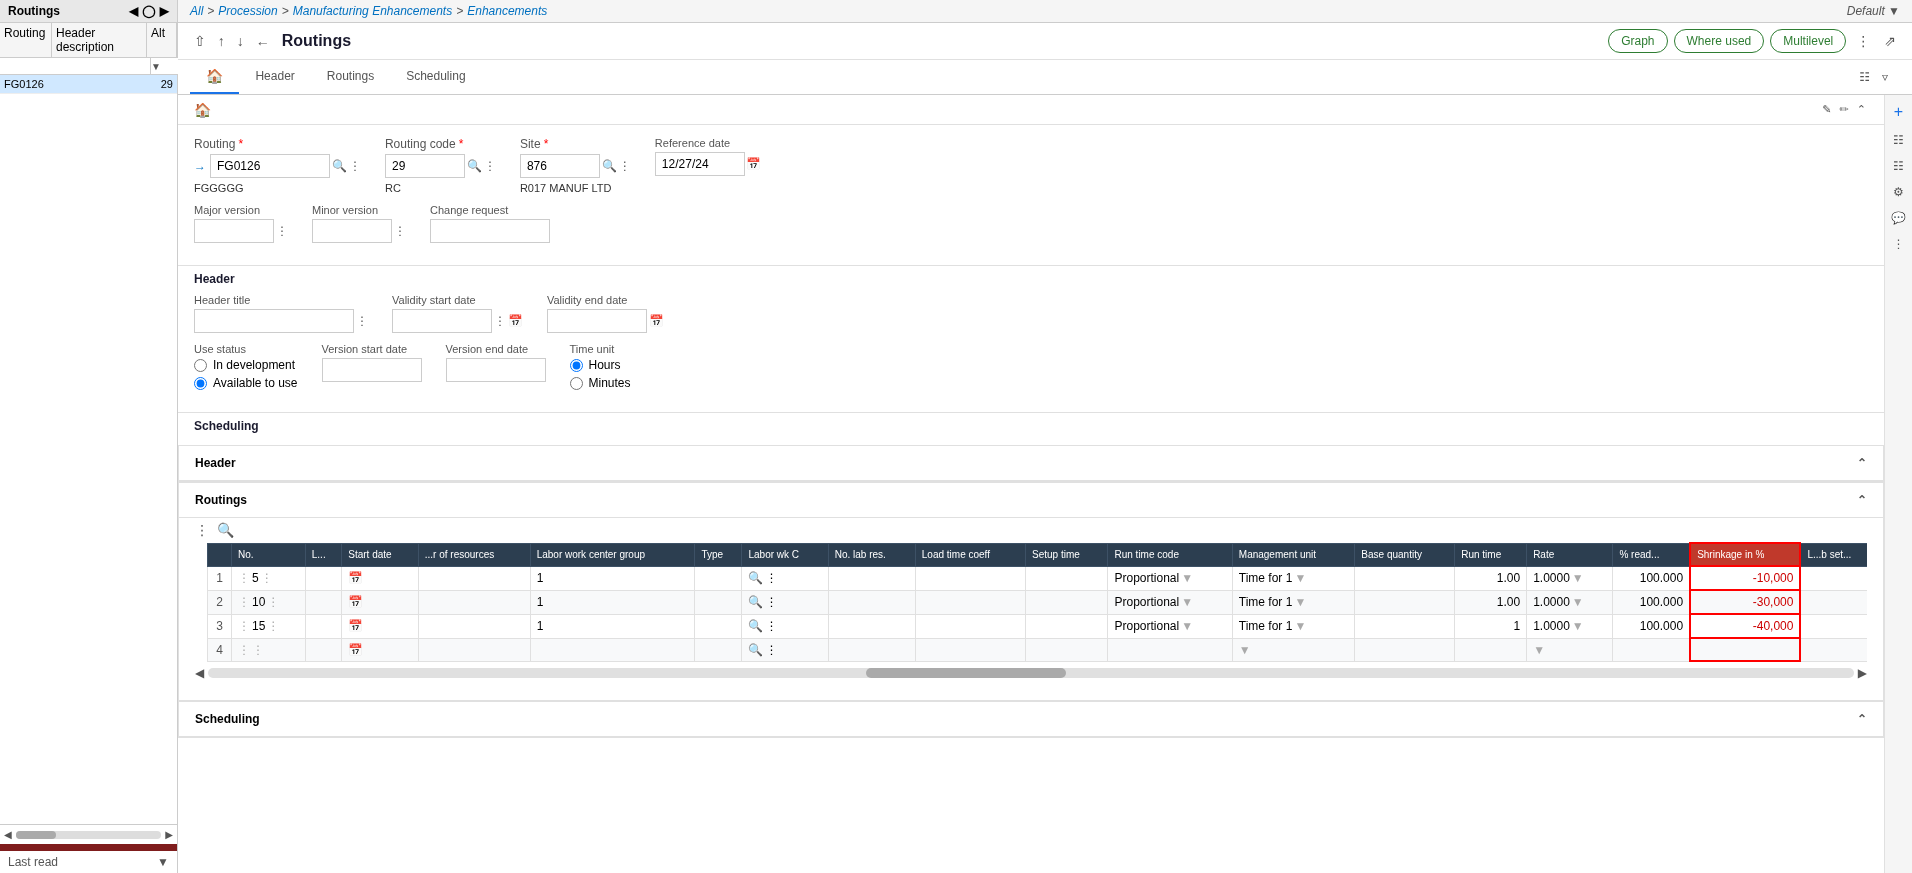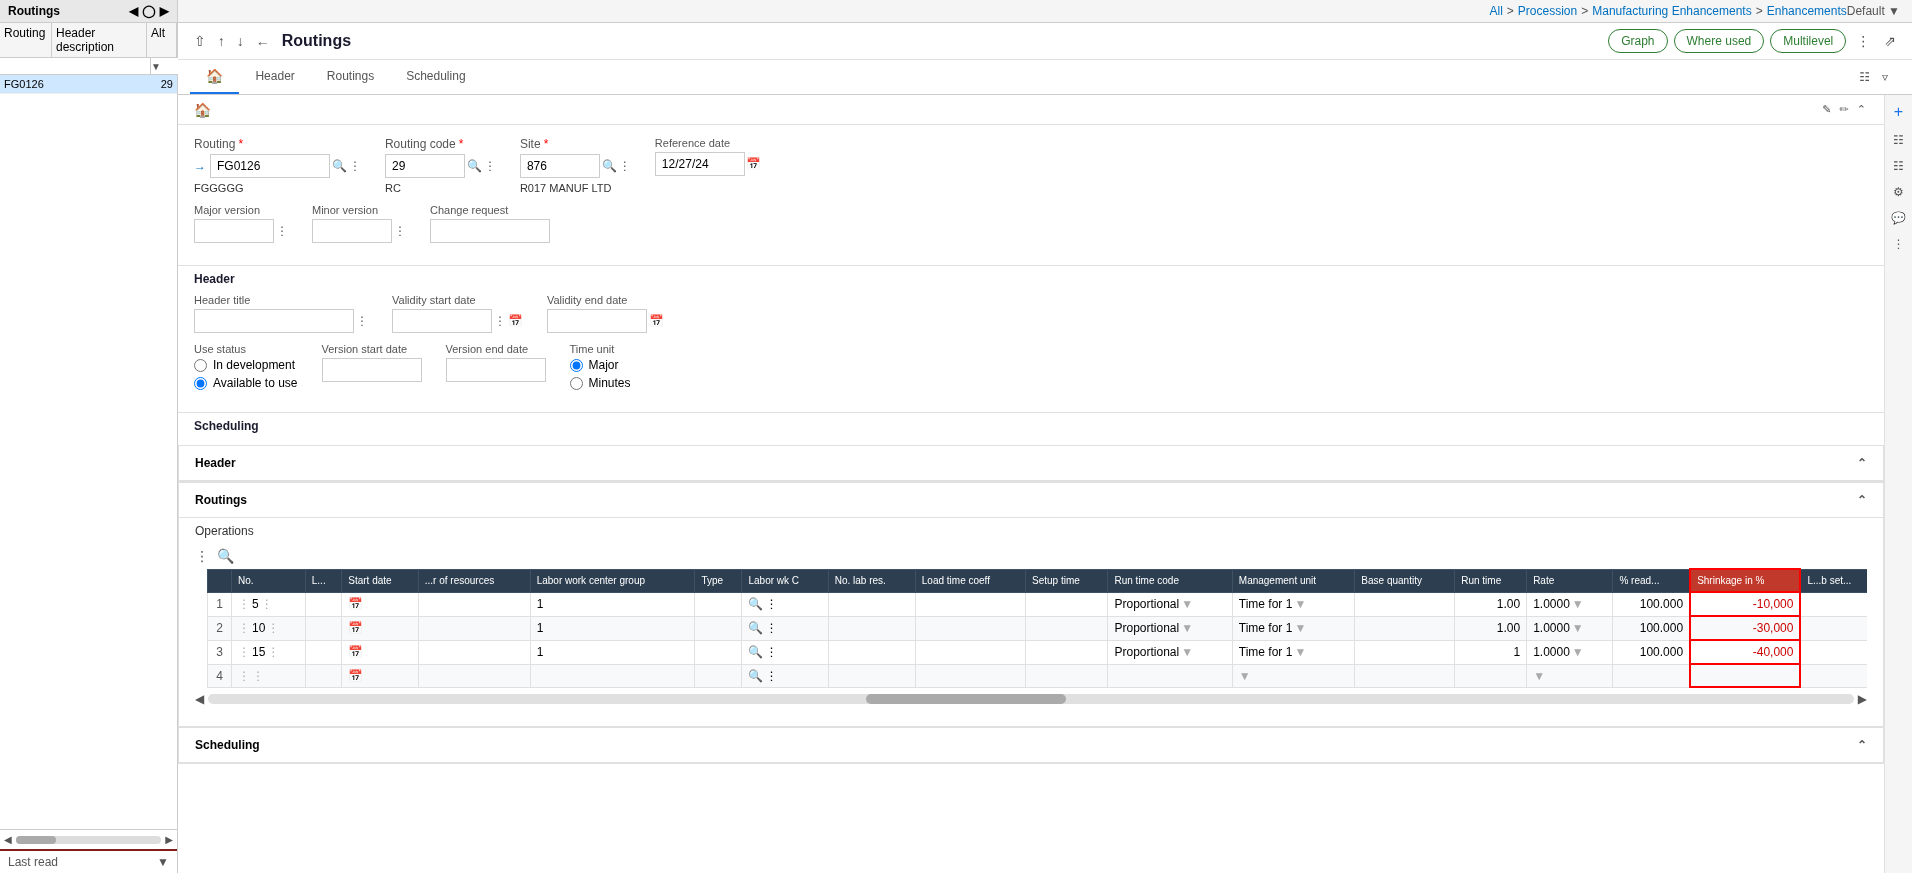--- a/index.html
+++ b/index.html
@@ -32,37 +32,38 @@
       font-size: 11px;
     }
     .sidebar-col-header { padding: 3px 4px; border-right: 1px solid #ccc; flex: 1; }
     .sidebar-col-header:last-child { flex: 0 0 30px; }
     .sidebar-filters { display: flex; border-bottom: 1px solid #ccc; }
     .sidebar-filter-input { flex: 1; border: none; border-right: 1px solid #ccc; padding: 2px 4px; font-size: 11px; }
     .sidebar-filter-icon { width: 16px; display: flex; align-items: center; justify-content: center; color: #555; font-size: 10px; }
     .sidebar-row { display: flex; border-bottom: 1px solid #eee; }
     .sidebar-cell { padding: 3px 4px; flex: 1; font-size: 11px; }
     .sidebar-cell-num { flex: 0 0 30px; text-align: right; }
-    .sidebar-bottom { margin-top: auto; padding: 4px 8px; border-top: 2px solid #7f1d1d; font-size: 11px; color: #555; }
+    .sidebar-bottom { margin-top: auto; padding: 4px 8px; border-top: 7px solid #7f1d1d; font-size: 11px; color: #555; }
     .sidebar-scroll { display: flex; align-items: center; gap: 4px; padding: 4px; border-top: 1px solid #ccc; }
     .sidebar-scroll-track { flex: 1; height: 8px; background: #ddd; border-radius: 4px; }
     .sidebar-scroll-thumb { width: 40px; height: 8px; background: #aaa; border-radius: 4px; }
     .scroll-btn { cursor: pointer; color: #555; font-size: 10px; }
 
     
     .main { flex: 1; display: flex; flex-direction: column; overflow: hidden; }
 
     
     .topbar {
       background: #f5f5f5;
       border-bottom: 1px solid #ccc;
       padding: 4px 12px;
       display: flex;
       align-items: center;
-      justify-content: flex-end;
+      justify-content: space-between;
+      font-style: italic;
     }
     .breadcrumb { display: flex; align-items: center; gap: 4px; color: #555; }
     .breadcrumb a { color: #0070c0; text-decoration: none; }
     .topbar-right { display: flex; align-items: center; gap: 4px; font-size: 11px; color: #555; }
 
     
     .titlebar {
       background: #fff;
       padding: 6px 12px;
       display: flex;
@@ -429,21 +430,21 @@
           </div>
           <div class="form-field">
             <div class="form-label">Version end date</div>
             <input type="text" class="form-input" value="" style="width: 100px;">
           </div>
           <div class="form-field">
             <div class="form-label">Time unit</div>
             <div class="radio-group">
               <label class="radio-option">
                 <input type="radio" name="time_unit" checked="" style="">
-                <span>Major</span>
+                <span>Hours</span>
               </label>
               <label class="radio-option">
                 <input type="radio" name="time_unit" style="">
                 <span>Minutes</span>
               </label>
             </div>
           </div>
         </div>
       </div>
 
@@ -455,21 +456,20 @@
           <span class="chevron">⌃</span>
         </div>
       </div>
 
       <div class="collapsible-section routings-section" style="margin-top:0; border-top: 1px solid #e0e0e0;">
         <div class="collapsible-header">
           <span>Routings</span>
           <span class="chevron">⌃</span>
         </div>
         <div class="operations-section">
-          <div class="operations-title">Operations</div>
           <div class="table-toolbar">
             <button class="table-toolbar-btn">⋮</button>
             <button class="table-toolbar-btn">🔍</button>
           </div>
           <div style="overflow-x: auto;">
             <table class="ops-table">
               <thead>
                 <tr>
                   <th style="width:24px;"></th>
                   <th>No.</th>

